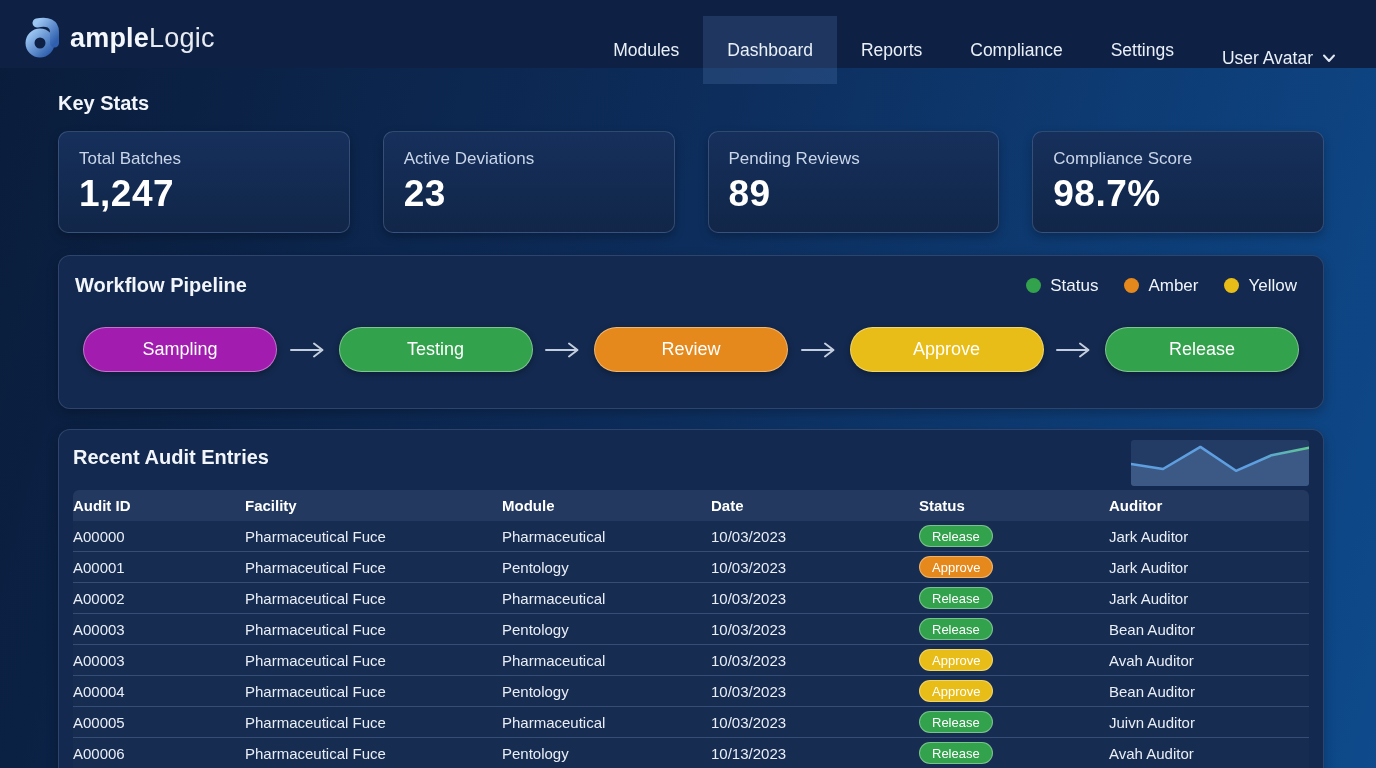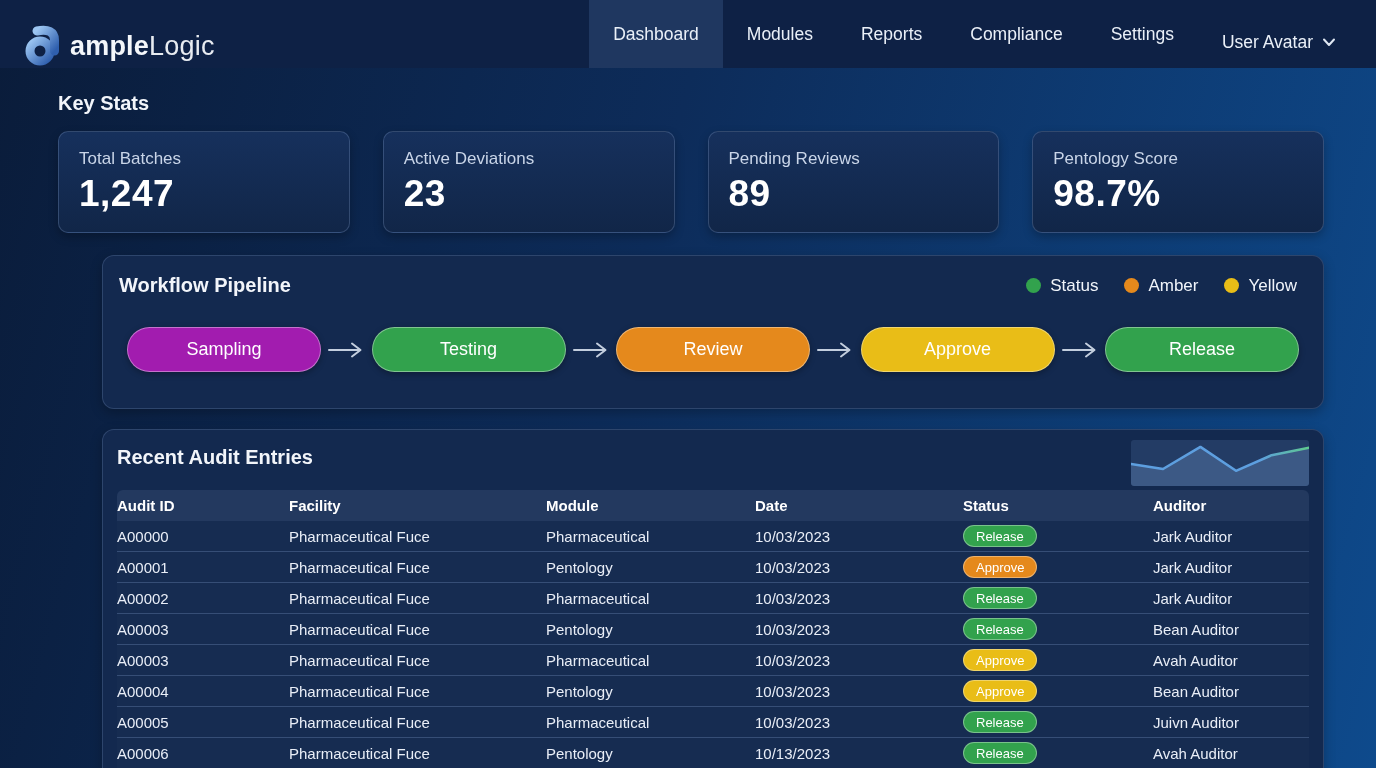--- a/index.html
+++ b/index.html
@@ -4,22 +4,22 @@
 <style>
   * { box-sizing: border-box; margin: 0; padding: 0; }
   html,body { width:1376px; height:768px; overflow:hidden; }
   body {
     font-family: "Liberation Sans", "DejaVu Sans", sans-serif;
     background: linear-gradient(105deg, #0a1c3a 0%, #0d2c5a 45%, #0e4a8c 100%);
     color:#eef2f8;
   }
   
   header {
-    height:68px; background:#0e2145; display:flex; align-items:flex-end;
-    justify-content:space-between; padding:0 16px 0 24px;
+    height:68px; background:#0e2145; display:flex; align-items:flex-start;
+    justify-content:space-between; padding:16px 16px 0 24px;
   }
   .logo { display:flex; align-items:center; gap:6px; cursor:pointer; }
   .logo-text { font-size:27px; color:#f4f7fb; letter-spacing:.2px; }
   .logo-text .bold { font-weight:700; }
   .logo-text .light { font-weight:300; opacity:.95; }
   nav { display:flex; align-items:stretch; height:68px; }
   .nav-item {
     display:flex; align-items:center; padding:0 24px; font-size:17.5px;
     color:#eaf0f8; cursor:pointer; white-space:nowrap;
   }
@@ -34,21 +34,21 @@
     flex:1; height:102px; border-radius:10px; padding:17px 20px;
     background:linear-gradient(180deg,#16305c,#112648);
     border:1px solid rgba(150,180,225,.25);
     box-shadow:0 4px 10px rgba(0,0,0,.25);
   }
   .stat-label { font-size:17px; color:#c9d5e8; }
   .stat-value { font-size:37px; font-weight:700; color:#ffffff; margin-top:4px; letter-spacing:.5px; }
   
   .panel {
     background:#13294f; border:1px solid rgba(140,170,215,.22);
-    border-radius:12px; box-shadow:0 4px 12px rgba(0,0,0,.25);margin-left:44px;
+    border-radius:12px; box-shadow:0 4px 12px rgba(0,0,0,.25);
   }
   .panel.pipeline { height:154px; padding:18px 16px; margin-bottom:20px; }
   .panel-head { display:flex; justify-content:space-between; align-items:center; }
   .panel-title { font-size:20px; font-weight:600; color:#f2f5fa; }
   
   .legend { display:flex; gap:26px; align-items:center; padding-right:10px; }
   .legend-item { display:flex; align-items:center; gap:9px; font-size:17px; color:#f0f4fa; }
   .legend-dot { width:15px; height:15px; border-radius:50%; display:inline-block; }
   
   .stages { display:flex; align-items:center; justify-content:space-between; padding:0 8px; margin-top:30px; }
@@ -88,22 +88,22 @@
           <stop offset="0" stop-color="#9cc6f2"></stop>
             <stop offset="1" stop-color="#2f5fae"></stop>
         </linearGradient>
       </defs>
       <circle cx="16" cy="27" r="10" fill="none" stroke="url(#lg)" stroke-width="9"></circle>
       <path d="M30.5 27 V16 C30.5 8 24 4.5 13 7" fill="none" stroke="url(#lg)" stroke-width="9" stroke-linecap="round"></path>
     </svg>
     <div class="logo-text"><span class="bold">ample</span><span class="light">Logic</span></div>
   </div>
   <nav id="nav-items">
+      <div class="nav-item">Modules</div>
       <div class="nav-item active">Dashboard</div>
-      <div class="nav-item">Modules</div>
       <div class="nav-item">Reports</div>
       <div class="nav-item">Compliance</div>
       <div class="nav-item">Settings</div>
       <div class="nav-item user">
         <span>User Avatar</span>
         <svg width="14" height="9" viewBox="0 0 14 9">
           <path d="M2 1.5 L7 7 L12 1.5" stroke="#dfe7f2" stroke-width="2" fill="none" stroke-linecap="round" stroke-linejoin="round"></path>
         </svg>
       </div>
     </nav>
@@ -119,21 +119,21 @@
       </div>
       <div class="stat-card">
         <div class="stat-label">Active Deviations</div>
         <div class="stat-value">23</div>
       </div>
       <div class="stat-card">
         <div class="stat-label">Pending Reviews</div>
         <div class="stat-value">89</div>
       </div>
       <div class="stat-card">
-        <div class="stat-label">Pentology Score</div>
+        <div class="stat-label">Compliance Score</div>
         <div class="stat-value">98.7%</div>
       </div>
     </div>
 
   <section class="panel pipeline">
     <div class="panel-head">
       <div class="panel-title">Workflow Pipeline</div>
       <div class="legend" id="legend">
           <span class="legend-item">
             <span class="legend-dot" style="background: rgb(50, 162, 77);"></span>

